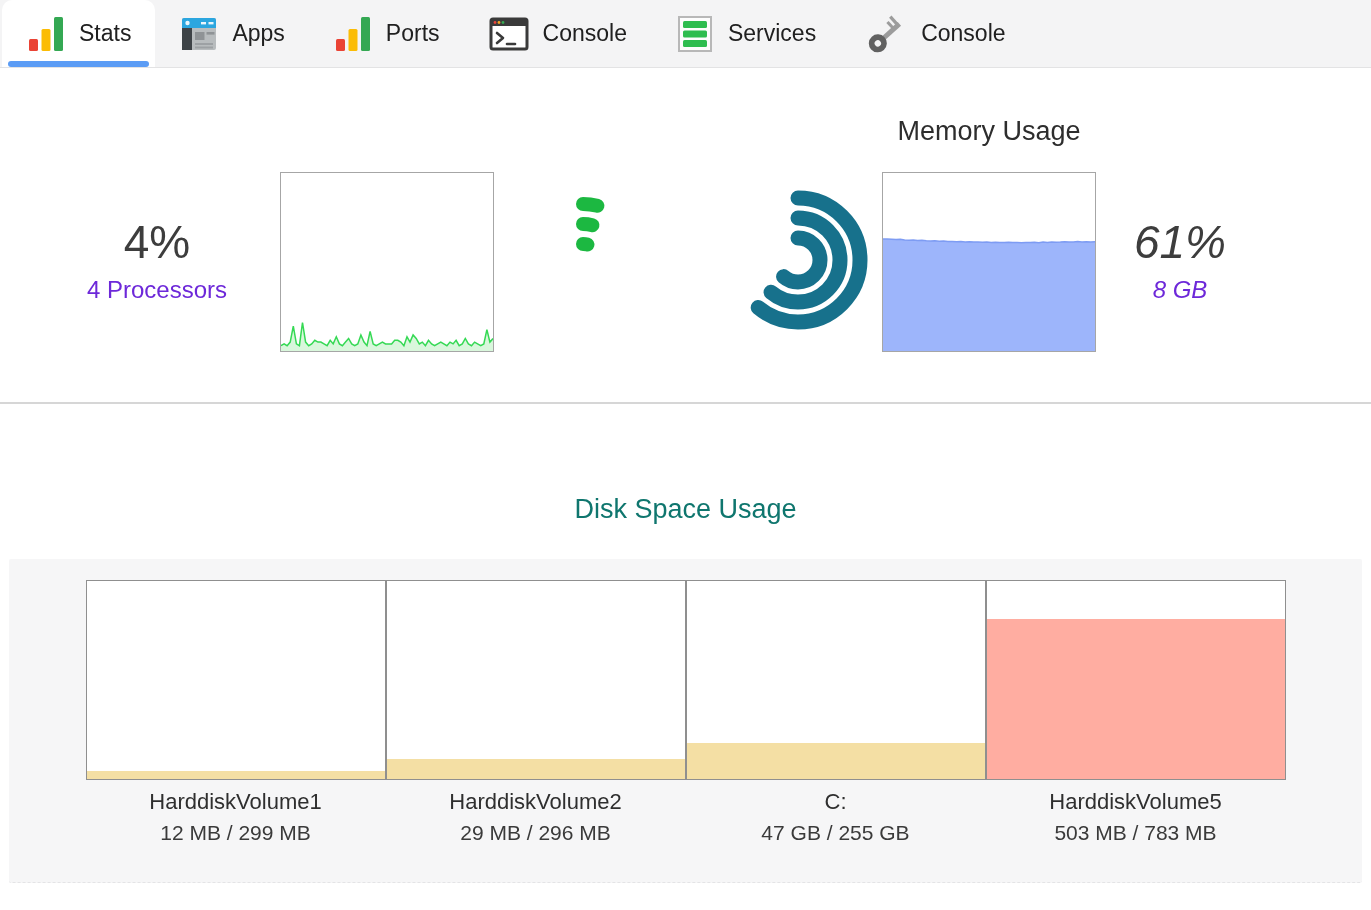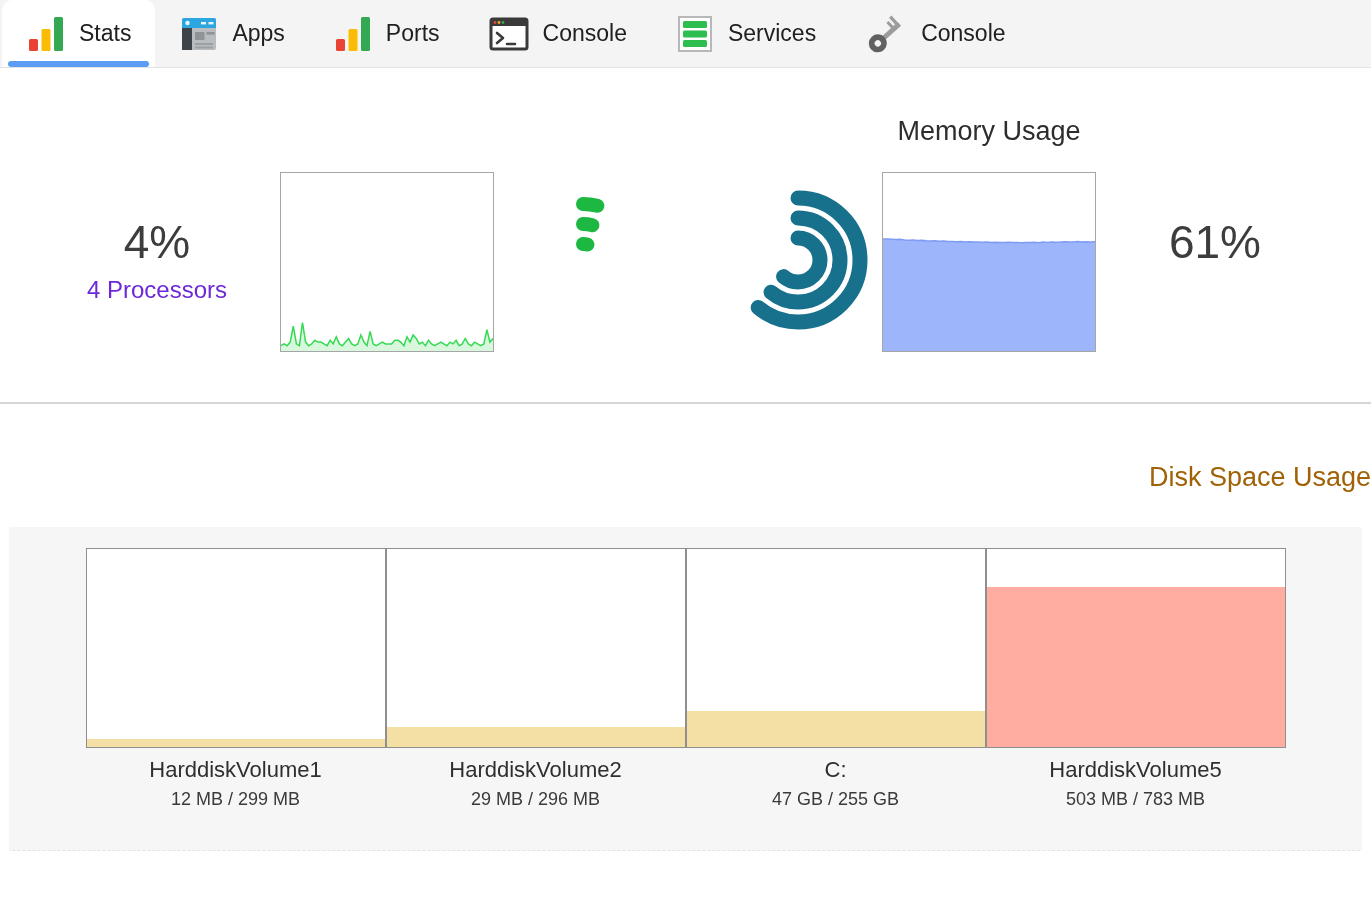--- a/index.html
+++ b/index.html
@@ -32,34 +32,34 @@
   .big-number .sub{font-size:24px;color:#6d28d9;margin-top:8px;}
   .chart-title{position:absolute;width:214px;text-align:center;font-size:27px;color:#2d2d2d;top:48px;}
   .chart{
     position:absolute;width:214px;height:180px;top:104px;
     border:1px solid #a6a6a6;box-sizing:border-box;background:#fff;
   }
   .chart svg{position:absolute;left:0;top:0;width:100%;height:100%;}
   .gauge{position:absolute;}
   
   .disk-section{background:#fff;}
-  .disk-title{text-align:right;font-size:27px;color:#a16207;padding-top:58px;}
+  .disk-title{text-align:center;font-size:27px;color:#0f766e;padding-top:90px;}
   .disk-panel{
     margin:34px 9px 0 9px;height:324px;background:#f6f6f7;border-radius:2px;
     box-sizing:border-box;padding-top:21px;border-bottom:1px dashed #e4e4e6;
     display:flex;justify-content:center;
   }
   .disk-card{width:300px;text-align:center;}
   .disk-box{
     position:relative;height:200px;border:1px solid #8f8f8f;background:#fff;
     box-sizing:border-box;overflow:hidden;
   }
   .disk-fill{position:absolute;left:0;right:0;bottom:0;}
   .disk-name{font-size:22px;color:#2f2f2f;margin-top:9px;}
-  .disk-usage{font-size:18px;color:#3a3a3a;margin-top:6px;}
+  .disk-usage{font-size:21px;color:#3a3a3a;margin-top:6px;}
 </style>
 </head>
 <body>
 
 <div class="tab-bar">
 
   <div class="tab active">
     <svg width="40" height="40" viewBox="0 0 40 40">
       <rect x="3" y="25" width="9" height="12" rx="1.5" fill="#ea4335"></rect>
       <rect x="15.5" y="15" width="9" height="22" rx="1.5" fill="#fbbc05"></rect>
@@ -164,22 +164,23 @@
 
   <div class="chart-title" style="left:882px;">Memory Usage</div>
 
   <div class="chart" style="left:882px;">
     <svg id="mem-area" viewBox="0 0 212 178" preserveAspectRatio="none">
         <polygon points="0.0,65.9 4.3,66.0 8.7,66.2 13.0,66.4 17.3,66.2 21.6,67.1 26.0,67.3 30.3,67.1 34.6,67.5 38.9,67.3 43.3,67.8 47.6,68.0 51.9,67.8 56.2,68.2 60.6,68.0 64.9,68.5 69.2,68.4 73.6,68.7 77.9,68.5 82.2,68.9 86.5,68.7 90.9,69.1 95.2,68.9 99.5,69.2 103.8,69.1 108.2,69.4 112.5,69.2 116.8,69.6 121.1,69.4 125.5,69.2 129.8,69.6 134.1,69.4 138.4,69.8 142.8,69.4 147.1,69.6 151.4,69.2 155.8,69.8 160.1,69.1 164.4,69.4 168.7,68.9 173.1,69.2 177.4,69.1 181.7,68.7 186.0,69.1 190.4,68.9 194.7,68.5 199.0,69.1 203.3,68.7 207.7,68.9 212.0,68.7 212,178 0,178" fill="#9db5fb"></polygon>
         <polyline points="0.0,65.9 4.3,66.0 8.7,66.2 13.0,66.4 17.3,66.2 21.6,67.1 26.0,67.3 30.3,67.1 34.6,67.5 38.9,67.3 43.3,67.8 47.6,68.0 51.9,67.8 56.2,68.2 60.6,68.0 64.9,68.5 69.2,68.4 73.6,68.7 77.9,68.5 82.2,68.9 86.5,68.7 90.9,69.1 95.2,68.9 99.5,69.2 103.8,69.1 108.2,69.4 112.5,69.2 116.8,69.6 121.1,69.4 125.5,69.2 129.8,69.6 134.1,69.4 138.4,69.8 142.8,69.4 147.1,69.6 151.4,69.2 155.8,69.8 160.1,69.1 164.4,69.4 168.7,68.9 173.1,69.2 177.4,69.1 181.7,68.7 186.0,69.1 190.4,68.9 194.7,68.5 199.0,69.1 203.3,68.7 207.7,68.9 212.0,68.7" fill="none" stroke="#7e9cf3" stroke-width="1.5"></polyline>
       </svg>
   </div>
 
-  <div class="big-number" style="left:1095px;top:148px;">
+  <div class="big-number" style="left:1060px;top:148px;font-style:italic;">
     <div class="pct">61%</div>
+    <div class="sub">8 GB</div>
   </div>
 </div>
 
 <div class="disk-section">
   <div class="disk-title">Disk Space Usage</div>
   <div class="disk-panel" id="disk-cards">
   <div class="disk-card">
     <div class="disk-box">
       <div class="disk-fill" style="height: 4%; background: rgb(244, 223, 164);"></div>
     </div>

